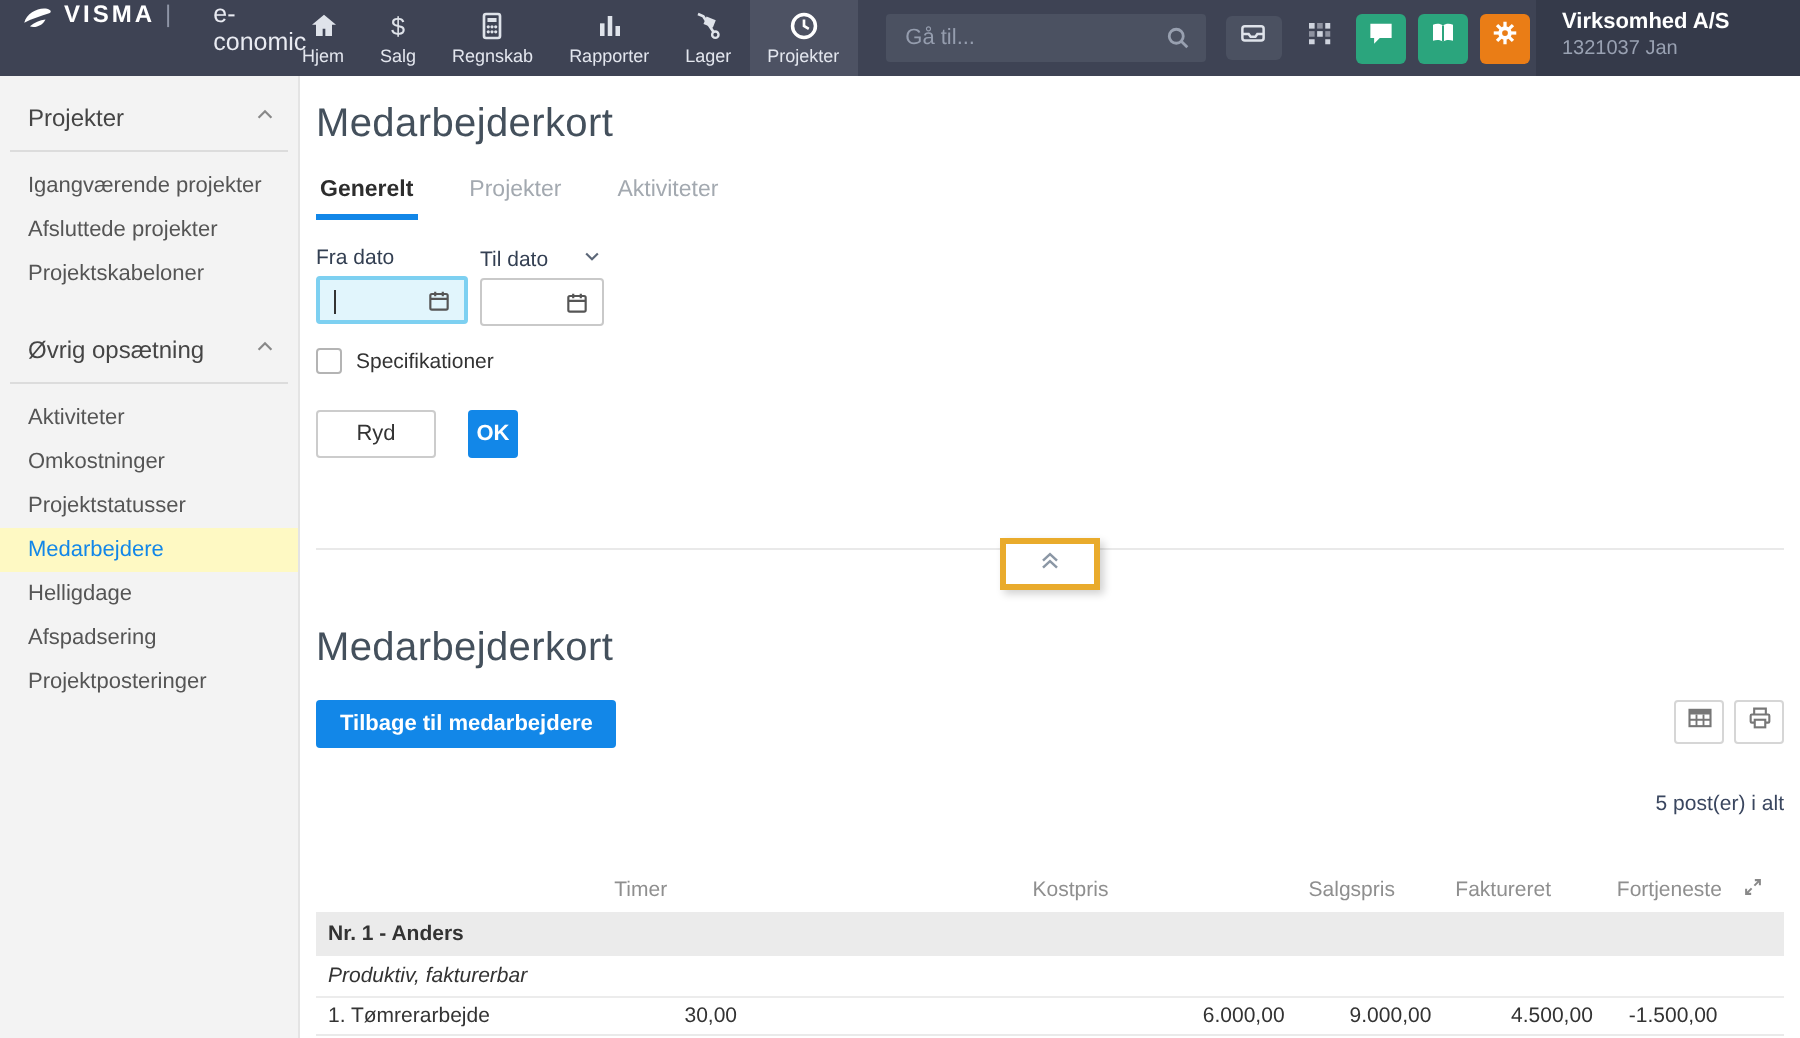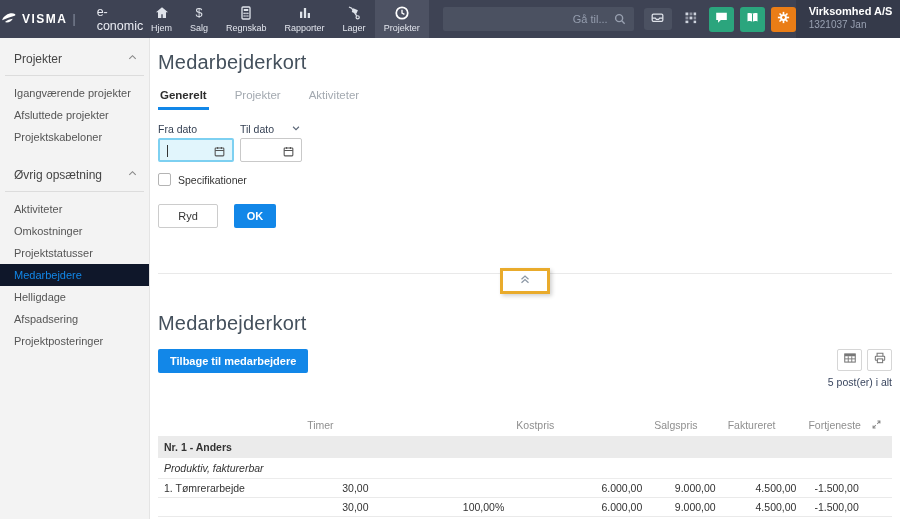--- a/index.html
+++ b/index.html
@@ -1,30 +1,30 @@
 <!DOCTYPE html>
 <html><head>
 <meta charset="utf-8">
 <style>
   * { box-sizing: border-box; margin: 0; padding: 0; }
   html,body { width:900px; height:519px; overflow:hidden; }
   body { font-family:"Liberation Sans", sans-serif; background:#fff; color:#333; }
 
   
   .topbar { height:38px; background:#3e4354; display:flex; align-items:stretch; }
-  .brand { width:142px; display:flex; align-items:center; gap:5px; flex:none; }
+  .brand { width:142px; display:flex; padding-left:10px; gap:5px; flex:none; }
   .brand .visma { color:#fff; font-weight:bold; font-size:12px; letter-spacing:1.5px; }
   .brand .pipe { color:#8e95a6; font-size:12px; }
   .brand .product { color:#e9ebf2; font-size:12.5px;margin-left:16px; }
   .nav { display:flex; align-items:stretch; }
   .nav-item { display:flex; flex-direction:column; align-items:center; justify-content:center; gap:2px; padding:0 9px; font-size:9px; color:#e3e6ee; cursor:pointer; }
   .nav-item.active { background:#4d5263; }
   .nav-item svg { width:16px; height:16px; display:block; }
   .search { position:relative; align-self:center; margin-left:14px; }
-  .search input { width:191px; height:24px; background:#4b5161; border:none; border-radius:2px; color:#dfe3ec; font-size:11px; padding:0 26px 0 10px; font-family:"Liberation Sans",sans-serif;text-align:right; }
+  .search input { width:160px; height:24px; background:#4b5161; border:none; border-radius:2px; color:#dfe3ec; font-size:11px; padding:0 26px 0 10px; font-family:"Liberation Sans",sans-serif; }
   .search input::placeholder { color:#959dae; }
   .search .mag { position:absolute; right:7px; top:5px; width:14px; height:14px; }
   .topbar-actions { display:flex; align-items:center; gap:6px; margin-left:10px; }
   .icon-btn { width:25px; height:25px; border-radius:3px; display:flex; align-items:center; justify-content:center; cursor:pointer; }
   .icon-btn svg { width:15px; height:15px; }
   .icon-btn.inbox { background:#4b5161; height:22px; width:28px; }
   .icon-btn.org { background:transparent; }
   .icon-btn.chat, .icon-btn.book { background:#2ba57d; }
   .icon-btn.gear { background:#ea7d16; }
   .company { margin-left:auto; background:#353a4a; padding:5px 14px 0 13px; min-width:132px; cursor:pointer; }
@@ -34,21 +34,21 @@
   
   .app { display:flex; height:481px; }
   .sidebar { width:150px; flex:none; background:#f3f3f3; border-right:1px solid #e4e4e4; padding-top:4px; }
   .main { flex:1; padding:0 8px; position:relative; }
 
   
   .side-header { display:flex; justify-content:space-between; align-items:center; margin:0 5px; padding:10px 6px 9px 9px; font-size:12px; color:#454545; border-bottom:1px solid #dcdcdc; cursor:pointer; }
   .side-header svg { width:11px; height:11px; }
   .side-list { padding:6px 0 10px 0; }
   .side-item { font-size:11px; color:#555; padding:5px 14px; cursor:pointer; }
-  .side-item.active { background:#0f172a; color:#1287e8; }
+  .side-item.active { background:#fef9c3; color:#1287e8; }
 
   
   h1 { font-size:20px; font-weight:normal; color:#44505c; margin:13px 0 0 0; letter-spacing:0.2px; }
   .tabs { display:flex; gap:24px; margin-top:15px; }
   .tab { font-size:11.5px; color:#a3a9b0; padding:0 2px 6px 2px; cursor:pointer; }
   .tab.active { color:#2d2d2d; font-weight:bold; border-bottom:3px solid #1287e8; }
   .fields { display:flex; gap:6px; margin-top:13px; }
   .field { display:flex; flex-direction:column; }
   .lbl-row { display:flex; justify-content:space-between; align-items:center; font-size:10.5px; color:#333f52; margin-bottom:3px; padding-right:1px; }
   .lbl-row svg { width:10px; height:10px; }
@@ -56,34 +56,34 @@
   .f1 .date-input { width:76px; border:2px solid #7dd0f1; background:#e1f5fc; }
   .f2 .date-input { width:62px; }
   .date-input .cal { width:13px; height:13px; }
   .caret { position:absolute; left:7px; top:5px; width:1px; height:12px; background:#333; }
   .cb-row { display:flex; align-items:center; gap:7px; margin-top:11px; cursor:pointer; }
   .cb { width:13px; height:13px; border:1px solid #b4b4b4; border-radius:2px; background:#fff; }
   .cb-row span { font-size:10.5px; color:#333; }
   .btn-row { display:flex; gap:16px; margin-top:18px; }
   .btn { height:24px; border-radius:2px; font-size:11px; font-family:"Liberation Sans",sans-serif; cursor:pointer; }
   .btn-secondary { width:60px; background:#fff; border:1px solid #ccc; color:#333; }
-  .btn-primary { width:42px; background:#1287e8; border:none; color:#fff; font-weight:bold; }
+  .btn-primary { width:25px; background:#1287e8; border:none; color:#fff; font-weight:bold; }
 
   .collapse-wrap { margin-top:45px; border-top:1px solid #e9e9e9; height:0; position:relative; }
   .collapse-btn { position:absolute; left:50%; transform:translateX(-50%); top:-6px; width:50px; height:26px; background:#fff; border:3px solid #e9ab2c; display:flex; align-items:center; justify-content:center; cursor:pointer; box-shadow:2px 2px 4px rgba(0,0,0,0.18); }
   .collapse-btn svg { width:14px; height:14px; }
 
   
   h2 { font-size:20px; font-weight:normal; color:#44505c; margin:38px 0 0 0; letter-spacing:0.2px; }
   .report-toolbar { display:flex; align-items:flex-start; margin-top:14px; }
   .btn-back { background:#1287e8; color:#fff; border:none; border-radius:2px; font-size:11px; font-weight:bold; padding:6px 12px; height:24px; cursor:pointer; font-family:"Liberation Sans",sans-serif; }
   .toolbar-icons { margin-left:auto; display:flex; gap:5px; }
   .tool-btn { width:25px; height:22px; border:1px solid #d6d6d6; border-radius:2px; background:#fff; display:flex; align-items:center; justify-content:center; cursor:pointer; }
   .tool-btn svg { width:14px; height:14px; }
-  .record-count { text-align:right; font-size:10.5px; color:#3a465f; margin-top:3px; }
+  .record-count { text-align:right; font-size:10.5px; color:#3a465f; margin-top:22px; }
 
   .report-table { width:100%; border-collapse:collapse; table-layout:fixed; margin-top:26px; font-size:10.5px; color:#333; }
   .report-table th { font-weight:normal; color:#8f8f8f; text-align:left; padding:4px 6px; white-space:nowrap; }
   .report-table th.c-desc { text-align:left; }
   .report-table td { padding:3px 6px; text-align:right; white-space:nowrap; }
   .report-table td.c-desc { text-align:left; }
   tr.group td { background:#ebebeb; font-weight:bold; text-align:left; padding:5px 6px; }
   tr.subgroup td { font-style:italic; text-align:left; border-bottom:1px solid #ececec; padding:4px 6px; }
   tr.data td { border-bottom:1px solid #eaeaea; }
   .expand-ic { display:inline-block; vertical-align:middle; }

